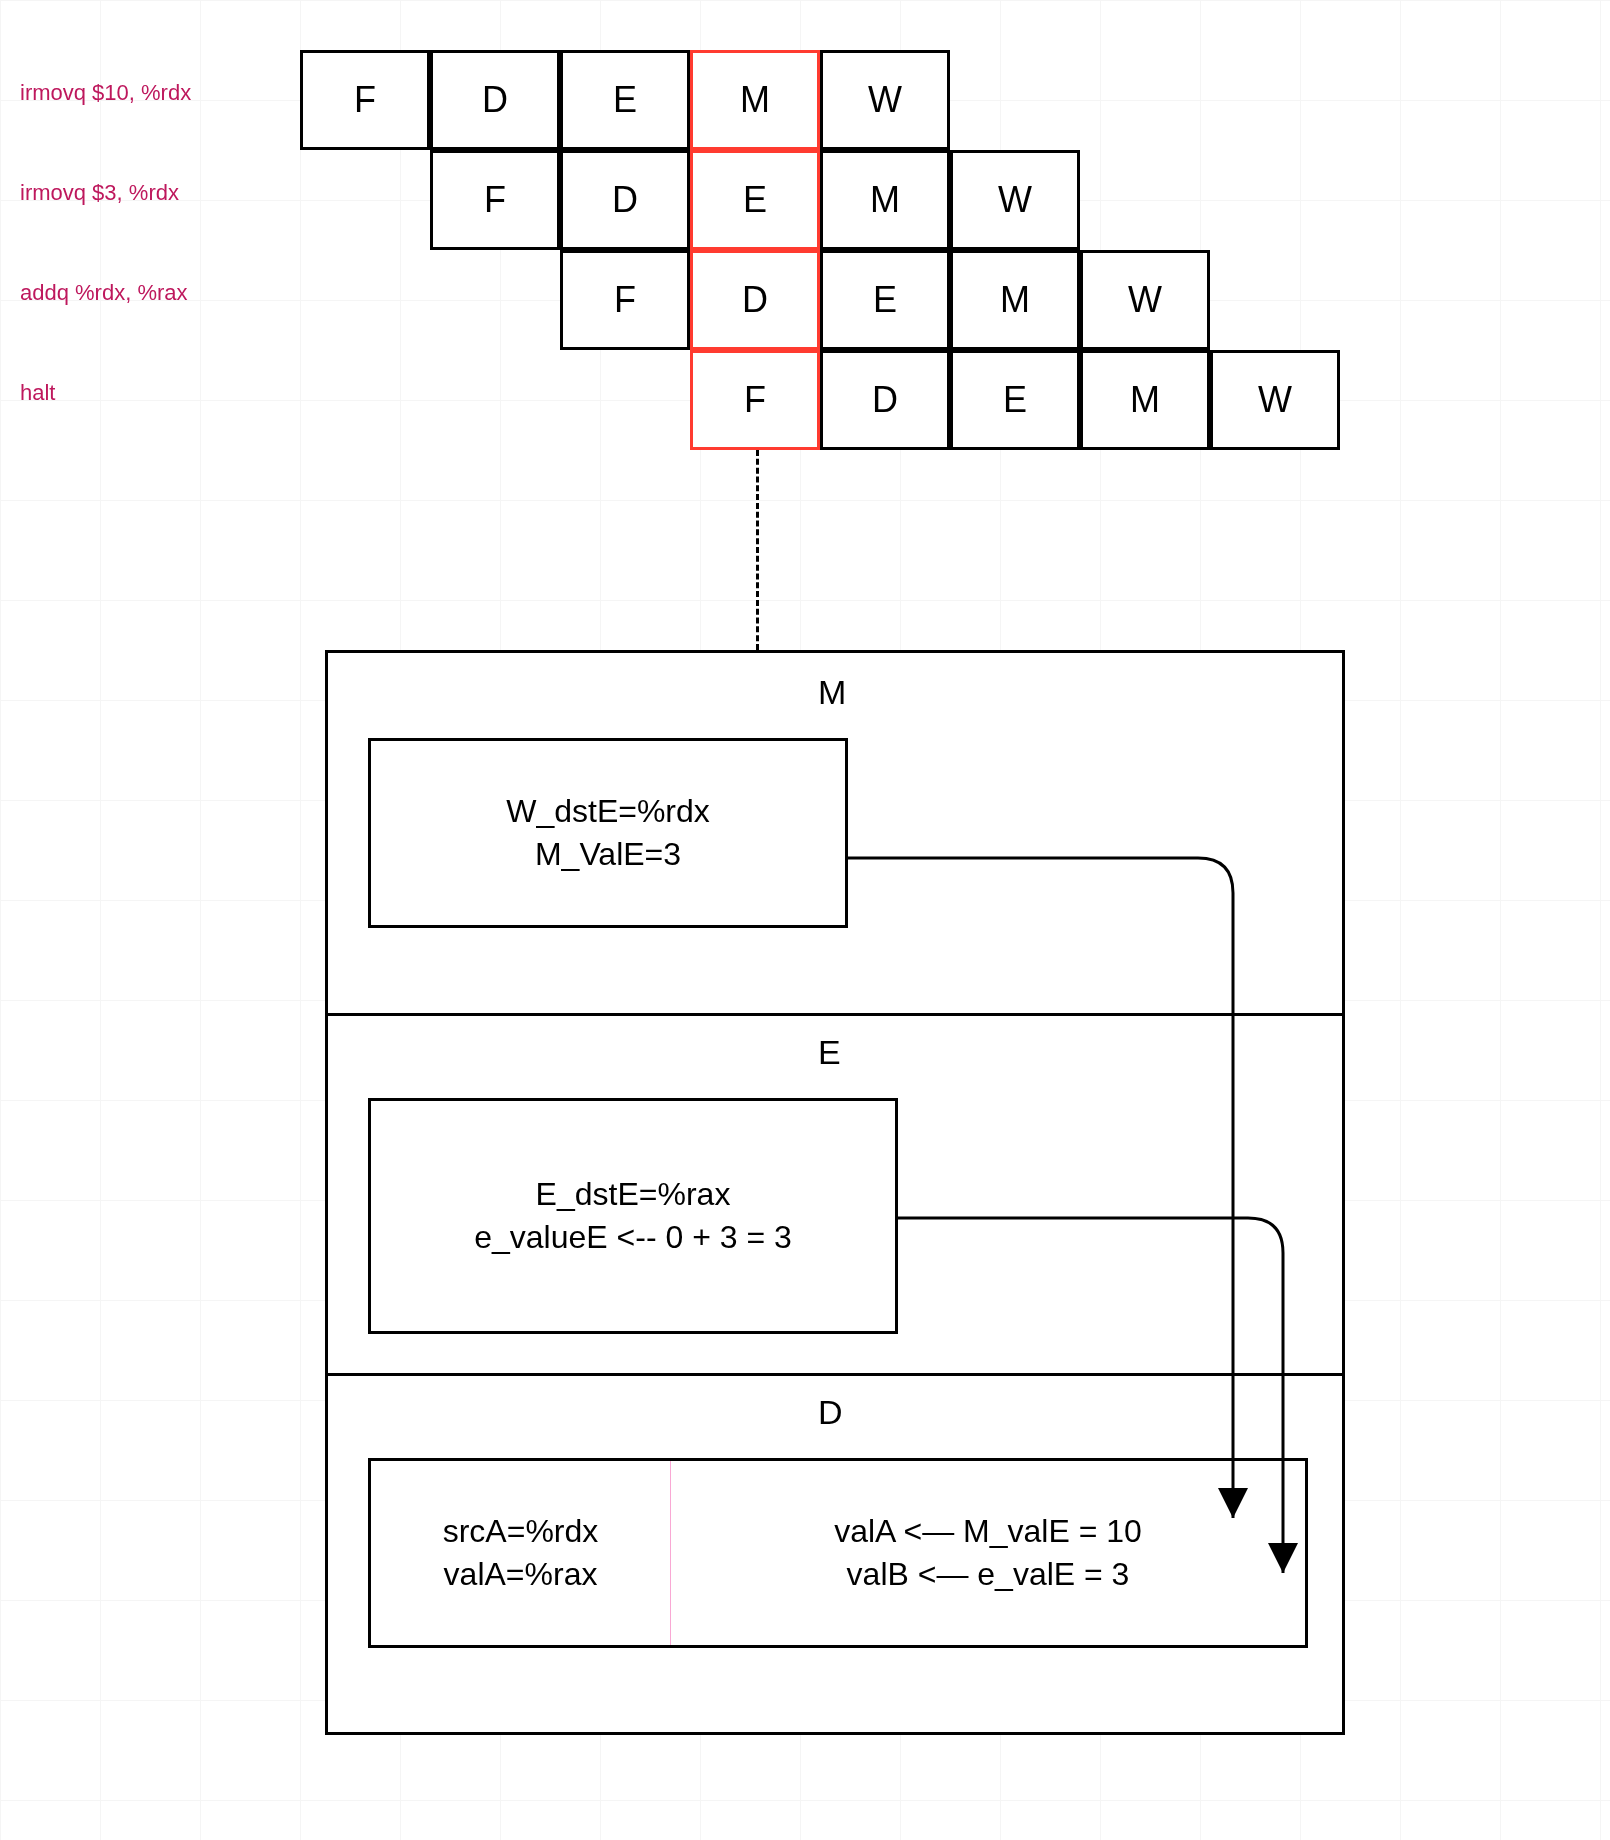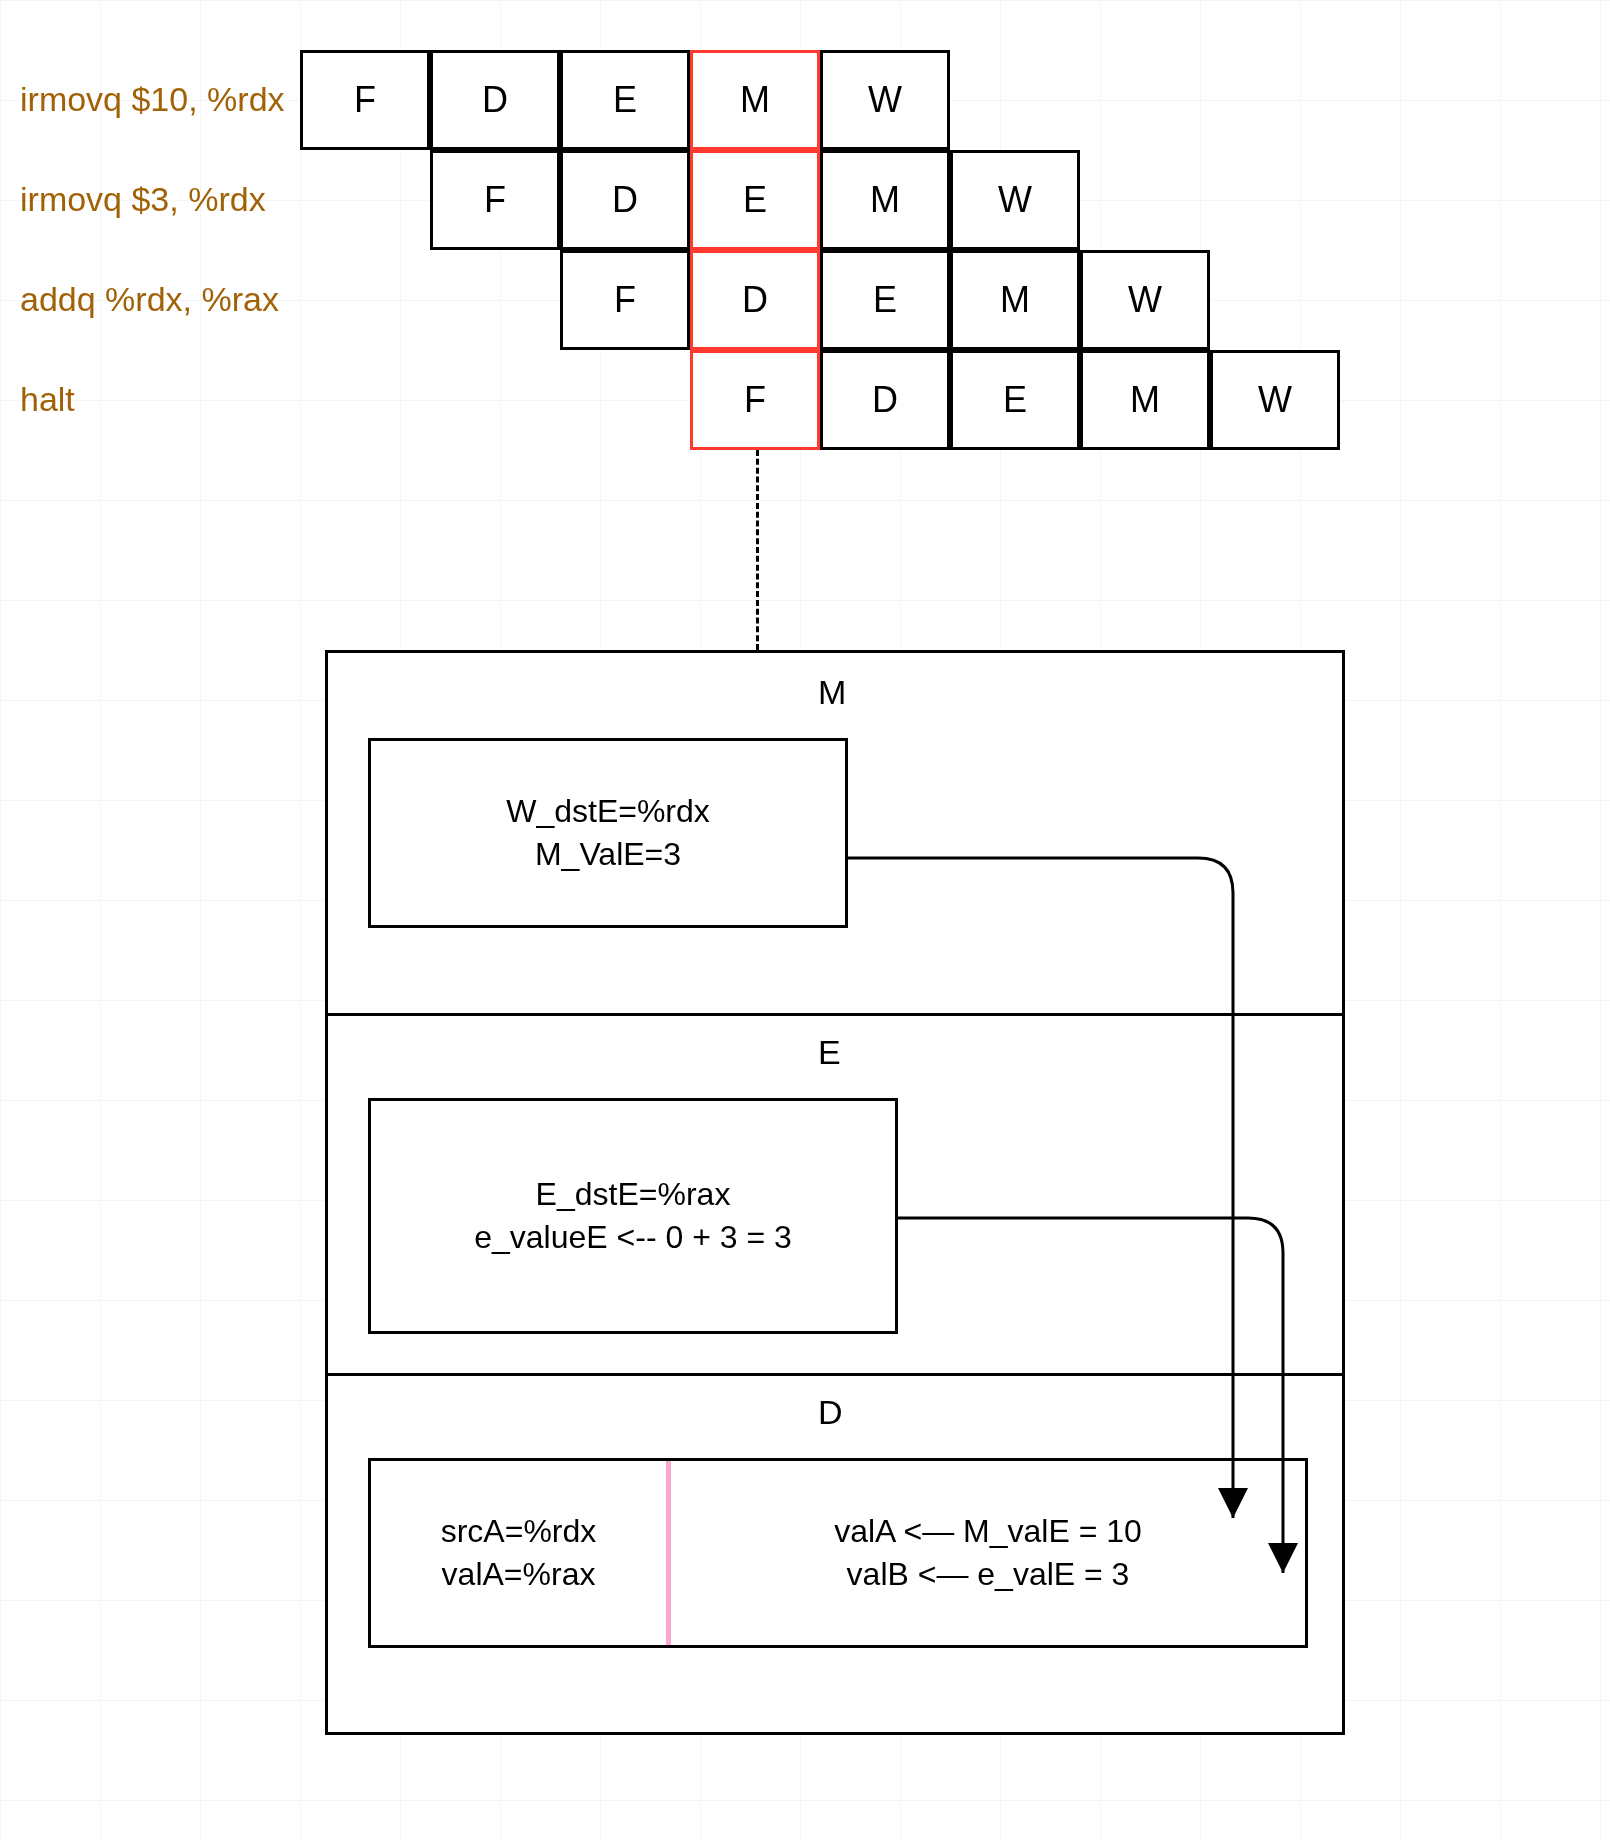--- a/index.html
+++ b/index.html
@@ -8,22 +8,22 @@
     background:
       linear-gradient(to right, #f5f5f5 1px, transparent 1px) 0 0 / 100px 100px,
       linear-gradient(to bottom, #f5f5f5 1px, transparent 1px) 0 0 / 100px 100px,
       #ffffff;
     width: 1610px;
     height: 1840px;
     position: relative;
   }
   .instr-label {
     position: absolute;
-    font-size: 34px;
-    color: #a16207;
+    font-size: 22px;
+    color: #be185d;
     white-space: nowrap;
   }
   .cell {
     position: absolute;
     width: 130px;
     height: 100px;
     border: 3px solid #000;
     background: #fff;
     display: flex;
     align-items: center;
@@ -72,21 +72,21 @@
     font-size: 32px;
   }
   .split-left, .split-right {
     display: flex;
     flex-direction: column;
     align-items: center;
     justify-content: center;
     line-height: 1.35;
     padding: 8px;
   }
-  .split-left { border-right: 5px solid #f9a8d4; }
+  .split-left { border-right: 1px solid #f9a8d4; }
   svg.arrows {
     position: absolute;
     left: 0; top: 0;
     pointer-events: none;
   }
 </style>
 </head>
 <body>
 
 <div class="instr-label" style="left:20px; top:80px;">irmovq $10, %rdx</div>

